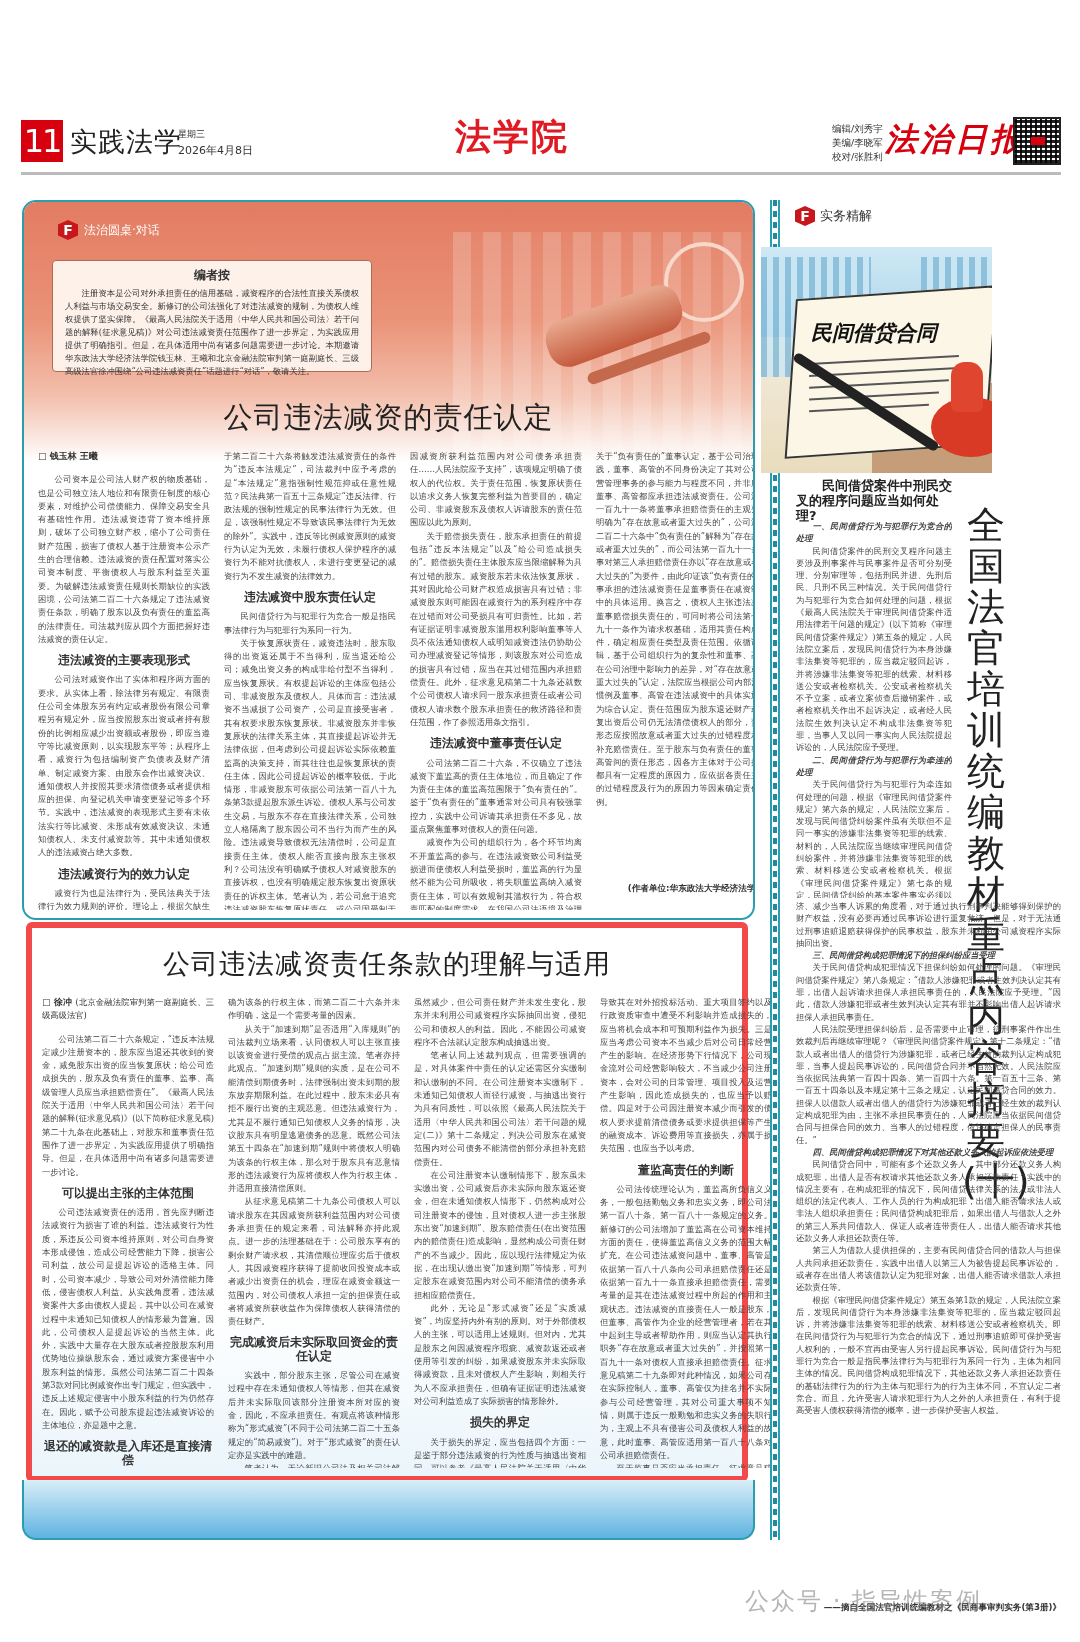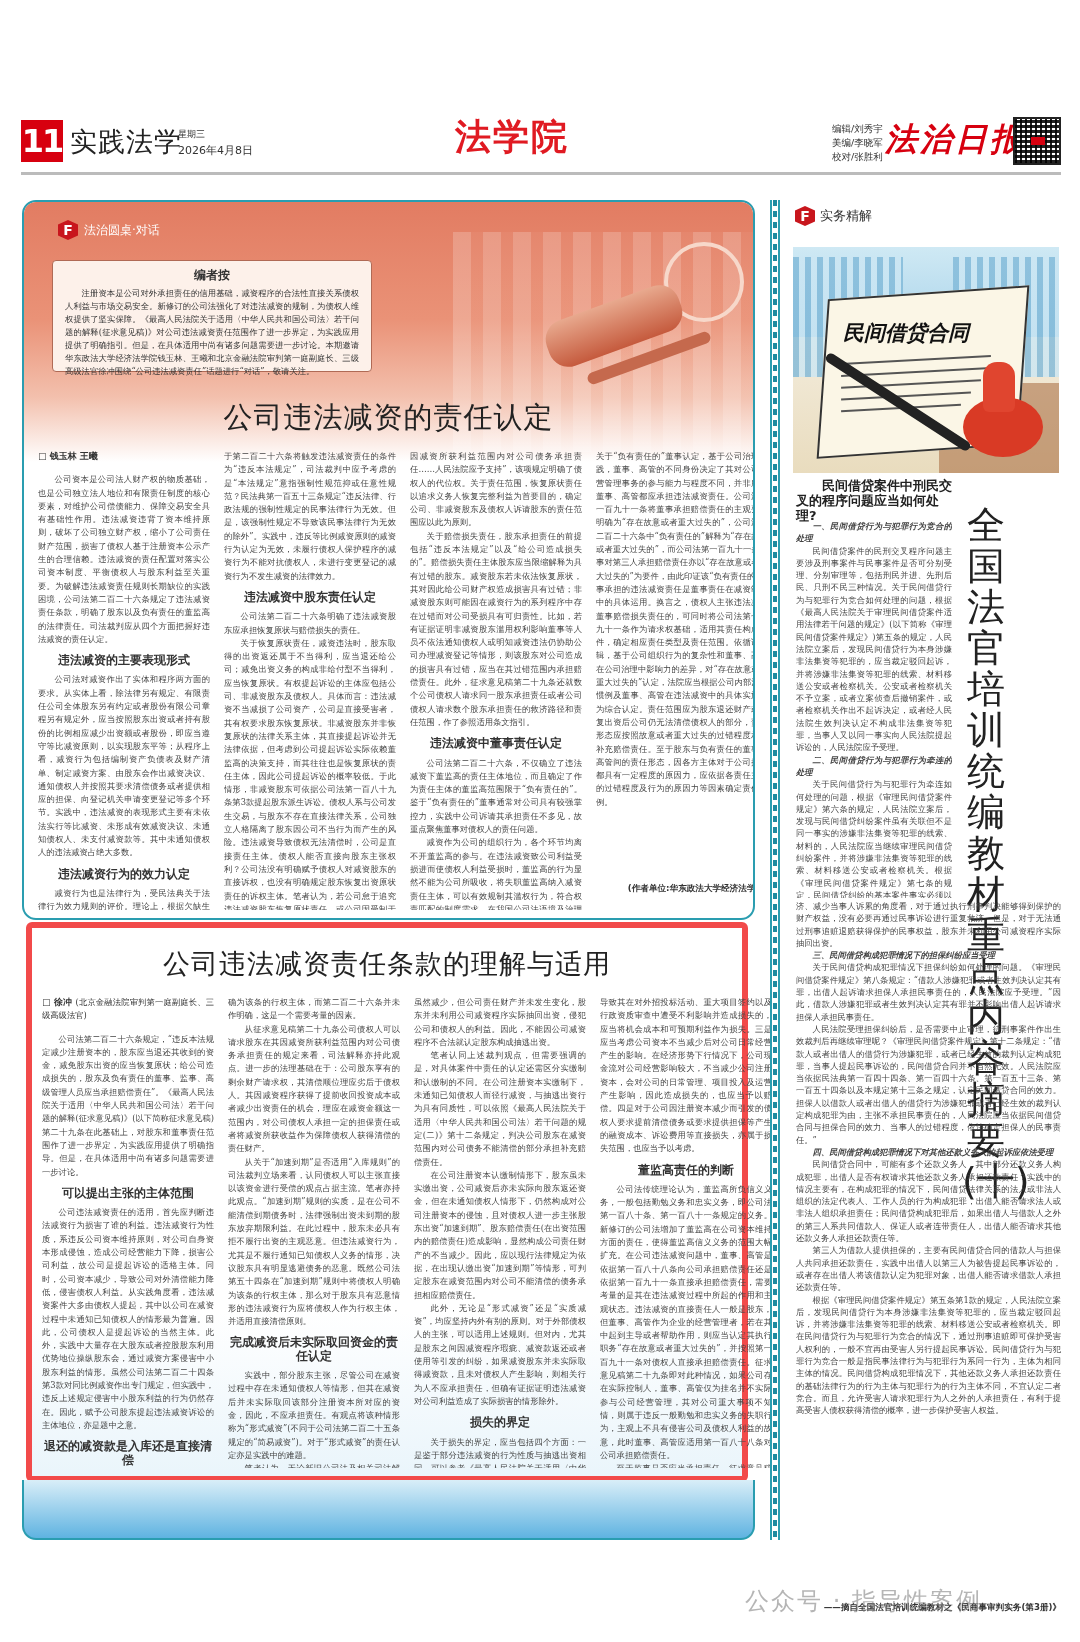--- a/index.html
+++ b/index.html
@@ -4,21 +4,21 @@
 <style>
   * { box-sizing: border-box; margin: 0; padding: 0; }
   body {
     width: 1080px; height: 1642px; background: #ffffff; position: relative; overflow: hidden;
     font-family: "DejaVu Serif", "Liberation Serif", serif; color: #333;
   }
   .abs { position: absolute; }
 
   
   .page-num { left: 21px; top: 120px; width: 42px; height: 42px; background: #d7000f; color: #fff;
-    font-family: "DejaVu Sans", sans-serif; font-weight: bold; font-size: 32px; line-height: 42px; text-align: center; letter-spacing: -2px; }
+    font-family: "DejaVu Sans", sans-serif; font-weight: normal; font-size: 32px; line-height: 42px; text-align: center; letter-spacing: -2px; }
   .section-name { left: 70px; top: 124px; font-family: "DejaVu Sans", sans-serif; font-size: 27px; color: #222; letter-spacing: 1px; }
   .date-week { left: 178px; top: 128px; font-family: "DejaVu Sans", sans-serif; font-size: 9px; color: #333; }
   .date-full { left: 178px; top: 143px; font-family: "DejaVu Sans", sans-serif; font-size: 11px; color: #333; }
   .masthead { left: 455px; top: 113px; font-family: "DejaVu Sans", sans-serif; font-weight: bold; font-size: 36px; color: #e01a22; letter-spacing: 2px; }
   .staff { left: 832px; top: 122px; font-family: "DejaVu Sans", sans-serif; font-size: 9.5px; color: #333; line-height: 14px; }
   .brand { left: 885px; top: 118px; font-family: "DejaVu Serif", serif; font-style: italic; font-weight: bold; font-size: 32px; color: #d7000f; letter-spacing: 3px; }
   .qr { left: 1013px; top: 117px; width: 48px; height: 48px; background:
       repeating-linear-gradient(0deg, #222 0 3px, #fff 3px 5px),
       repeating-linear-gradient(90deg, #222 0 2px, #fff 2px 5px);
       background-blend-mode: multiply; border: 2px solid #222; }
@@ -58,21 +58,21 @@
     background: linear-gradient(180deg,#d9eef8 0%, #5fb3e1 100%); border-radius: 0 0 14px 14px; }
 
   
   .divider { left: 770px; top: 200px; width: 10px; height: 1340px;
     border-left: 2px solid #2a9db0; border-right: 2px solid #2a9db0;
     background: repeating-linear-gradient(180deg, #1e8aa0 0 6px, #fff 6px 11px); background-size: 4px 11px; background-repeat: repeat-y; background-position: 1px 0; }
 
   
   .right-tag { left: 795px; top: 206px; display:flex; align-items:center; gap:5px; }
   .right-tag span.t { font-family:"DejaVu Sans",sans-serif; font-size:13px; color:#333; }
-  .illus { left: 793px; top: 247px; width: 266px; height: 226px; overflow:hidden;
+  .illus { left: 761px; top: 247px; width: 231px; height: 226px; overflow:hidden;
     background: linear-gradient(180deg, #cfe9f4 0%, #a9d3ea 40%, #f3ecdc 40%, #e9dcbe 100%); }
   .illus .bld { position:absolute; top: 10px; height: 120px; background: repeating-linear-gradient(90deg,#7fb8d8 0 6px,#cbe6f3 6px 12px); opacity:.8; }
   .illus .paper { position:absolute; left: 30px; top: 45px; width: 200px; height: 160px; background:#fbf6e6; transform: skewX(-8deg) rotate(-4deg); border: 2px solid #333; }
   .illus .contract-title { position:absolute; left: 50px; top: 72px; font-family:"DejaVu Sans",sans-serif; font-weight:bold; font-style:italic; font-size: 21px; color:#111; }
   .illus .line { position:absolute; left: 48px; height: 2px; background:#555; transform: rotate(-3deg); }
   .illus .pen { position:absolute; left: 20px; top: 150px; width: 170px; height: 10px; background:#222; transform: rotate(33deg); border-radius:5px; }
   .illus .stamp { position:absolute; left: 170px; top: 150px; width: 80px; height: 60px; background:#d93a25; border-radius: 50%; }
   .illus .stamp-top { position:absolute; left: 190px; top: 115px; width: 32px; height: 50px; background:#e0452f; border-radius: 14px 14px 6px 6px; }
   .illus .desk { position:absolute; right:0; bottom:0; width: 120px; height: 90px; background:#a6683c; opacity:.55; }
 
@@ -127,21 +127,21 @@
       <p class="byline">□ <span>钱玉林 王曦</span></p>
       <p>公司资本是公司法人财产权的物质基础，也是公司独立法人地位和有限责任制度的核心要素，对维护公司偿债能力、保障交易安全具有基础性作用。违法减资违背了资本维持原则，破坏了公司独立财产权，缩小了公司责任财产范围，损害了债权人基于注册资本公示产生的合理信赖。违法减资的责任配置对落实公司资本制度、平衡债权人与股东利益至关重要。为破解违法减资责任规则长期缺位的实践困境，公司法第二百二十六条规定了违法减资责任条款，明确了股东以及负有责任的董监高的法律责任。司法裁判应从四个方面把握好违法减资的责任认定。</p>
       <h5>违法减资的主要表现形式</h5>
       <p>公司法对减资作出了实体和程序两方面的要求。从实体上看，除法律另有规定、有限责任公司全体股东另有约定或者股份有限公司章程另有规定外，应当按照股东出资或者持有股份的比例相应减少出资额或者股份，即应当遵守等比减资原则，以实现股东平等；从程序上看，减资行为包括编制资产负债表及财产清单、制定减资方案、由股东会作出减资决议、通知债权人并按照其要求清偿债务或者提供相应的担保、向登记机关申请变更登记等多个环节。实践中，违法减资的表现形式主要有未依法实行等比减资、未形成有效减资决议、未通知债权人、未支付减资款等。其中未通知债权人的违法减资占绝大多数。</p>
       <h5>违法减资行为的效力认定</h5>
       <p>减资行为也是法律行为，受民法典关于法律行为效力规则的评价。理论上，根据欠缺生效要件的性质而对法律行为的效力分为无效、可撤销和效力待定三个层次。公司法第二百二十六条规定了违法减资时股东向公司承担返还财产或恢复原状的责任，从法教义学层面进行分析，该责任的前提是股东获得的此类财产性利益丧失法律依据，这意味着违法减资行为不发生相应法律效力。鉴</p>
     </div>
     <div class="col" style="height:460px;">
       <p style="text-indent:0">于第二百二十六条将触发违法减资责任的条件为“违反本法规定”，司法裁判中应予考虑的是“本法规定”意指强制性规范抑或任意性规范？民法典第一百五十三条规定“违反法律、行政法规的强制性规定的民事法律行为无效。但是，该强制性规定不导致该民事法律行为无效的除外”。实践中，违反等比例减资原则的减资行为认定为无效，未履行债权人保护程序的减资行为不能对抗债权人，未进行变更登记的减资行为不发生减资的法律效力。</p>
       <h5>违法减资中股东责任认定</h5>
-      <p>公司法第二百二十六条明确了违法减资股东应承担恢复原状与赔偿损失的责任。</p>
+      <p>民间借贷行为与犯罪行为竞合一般是指民事法律行为与犯罪行为系同一行为。</p>
       <p>关于恢复原状责任，减资违法时，股东取得的出资返还属于不当得利，应当退还给公司；减免出资义务的构成非给付型不当得利，应当恢复原状。有权提起诉讼的主体应包括公司、非减资股东及债权人。具体而言：违法减资不当减损了公司资产，公司是直接受害者，其有权要求股东恢复原状。非减资股东并非恢复原状的法律关系主体，其直接提起诉讼并无法律依据，但考虑到公司提起诉讼实际依赖董监高的决策支持，而其往往也是恢复原状的责任主体，因此公司提起诉讼的概率较低。于此情形，非减资股东可依据公司法第一百八十九条第3款提起股东派生诉讼。债权人系与公司发生交易，与股东不存在直接法律关系，公司独立人格隔离了股东因公司不当行为而产生的风险。违法减资导致债权无法清偿时，公司是直接责任主体。债权人能否直接向股东主张权利？公司法没有明确赋予债权人对减资股东的直接诉权，也没有明确规定股东恢复出资原状责任的诉权主体。笔者认为，若公司怠于追究违法减资股东恢复原状责任，或公司因受制于控制股东而导致追责不能时，应当允许债权人依据民法典第五百三十五条提起代位权诉讼实现自身权益救济。事实上，《最高人民法院关于适用〈中华人民共和国公司法〉若干问题的解释(征求意见稿)》(以下简称征求意见稿)第二十九条规定，“公司违反公司法规定减少注册资本，权利受到侵害的公司债权人请求股东在其</p>
     </div>
     <div class="col" style="height:460px;">
       <p style="text-indent:0">因减资所获利益范围内对公司债务承担责任……人民法院应予支持”，该项规定明确了债权人的代位权。关于责任范围，恢复原状责任以追求义务人恢复完整利益为首要目的，确定公司、非减资股东及债权人诉请股东的责任范围应以此为原则。</p>
       <p>关于赔偿损失责任，股东承担责任的前提包括“违反本法规定”以及“给公司造成损失的”。赔偿损失责任主体股东应当限缩解释为具有过错的股东。减资股东若未依法恢复原状，其对因此给公司财产权造成损害具有过错；非减资股东则可能因在减资行为的系列程序中存在过错而对公司受损具有可归责性。比如，若有证据证明非减资股东滥用权利影响董事等人员不依法通知债权人或明知减资违法仍协助公司办理减资登记等情形，则该股东对公司造成的损害具有过错，应当在其过错范围内承担赔偿责任。此外，征求意见稿第二十九条还就数个公司债权人请求同一股东承担责任或者公司债权人请求数个股东承担责任的救济路径和责任范围，作了参照适用条文指引。</p>
       <h5>违法减资中董事责任认定</h5>
       <p>公司法第二百二十六条，不仅确立了违法减资下董监高的责任主体地位，而且确定了作为责任主体的董监高范围限于“负有责任的”。鉴于“负有责任的”董事通常对公司具有较强掌控力，实践中公司诉请其承担责任不多见，故重点聚焦董事对债权人的责任问题。</p>
       <p>减资作为公司的组织行为，各个环节均离不开董监高的参与。在违法减资致公司利益受损进而使债权人利益受损时，董监高的行为显然不能为公司所吸收，将失职董监高纳入减资责任主体，可以有效规制其滥权行为，符合权责匹配的制度需求。在我国公司法语境及治理实践中，减资方案往往由经理层为代表的管理层提出，在董事会审议后制订减资方案，股东会仅就减资方案进行表决决议，就实践中引发大量纠纷的债权人保护程序而</p>
     </div>
     <div class="col" style="height:460px;">
@@ -157,22 +157,22 @@
     <div class="col" style="height:472px;">
       <p class="byline">□ <span>徐冲</span> <span class="aff">(北京金融法院审判第一庭副庭长、三级高级法官)</span></p>
       <p>公司法第二百二十六条规定，“违反本法规定减少注册资本的，股东应当退还其收到的资金，减免股东出资的应当恢复原状；给公司造成损失的，股东及负有责任的董事、监事、高级管理人员应当承担赔偿责任”。《最高人民法院关于适用〈中华人民共和国公司法〉若干问题的解释(征求意见稿)》(以下简称征求意见稿)第二十九条在此基础上，对股东和董事责任范围作了进一步界定，为实践应用提供了明确指导。但是，在具体适用中尚有诸多问题需要进一步讨论。</p>
       <h5>可以提出主张的主体范围</h5>
       <p>公司违法减资责任的适用，首先应判断违法减资行为损害了谁的利益。违法减资行为性质，系违反公司资本维持原则，对公司自身资本形成侵蚀，造成公司经营能力下降，损害公司利益，故公司是提起诉讼的适格主体。同时，公司资本减少，导致公司对外清偿能力降低，侵害债权人利益。从实践角度看，违法减资案件大多由债权人提起，其中以公司在减资过程中未通知已知债权人的情形最为普遍。因此，公司债权人是提起诉讼的当然主体。此外，实践中大量存在大股东或者控股股东利用优势地位操纵股东会，通过减资方案侵害中小股东利益的情形。虽然公司法第二百二十四条第3款对同比例减资作出专门规定，但实践中，违反上述规定侵害中小股东利益的行为仍然存在。因此，赋予公司股东提起违法减资诉讼的主体地位，亦是题中之意。</p>
       <h5>退还的减资款是入库还是直接清偿</h5>
 
     </div>
     <div class="col" style="height:472px;">
       <p style="text-indent:0">确为该条的行权主体，而第二百二十六条并未作明确，这是一个需要考量的因素。</p>
+      <p>从关于“加速到期”是否适用“入库规则”的司法裁判立场来看，认同债权人可以主张直接以该资金进行受偿的观点占据主流。笔者亦持此观点。“加速到期”规则的实质，是在公司不能清偿到期债务时，法律强制出资未到期的股东放弃期限利益。在此过程中，股东未必具有拒不履行出资的主观恶意。但违法减资行为，尤其是不履行通知已知债权人义务的情形，决议股东具有明显逃避债务的恶意。既然公司法第五十四条在“加速到期”规则中将债权人明确为该条的行权主体，那么对于股东具有恶意情形的违法减资行为应将债权人作为行权主体，并适用直接清偿原则。</p>
       <p>从征求意见稿第二十九条公司债权人可以请求股东在其因减资所获利益范围内对公司债务承担责任的规定来看，司法解释亦持此观点。进一步的法理基础在于：公司股东享有的剩余财产请求权，其清偿顺位理应劣后于债权人。其因减资程序获得了提前收回投资成本或者减少出资责任的机会，理应在减资金额这一范围内，对公司债权人承担一定的担保责任或者将减资所获收益作为保障债权人获得清偿的责任财产。</p>
-      <p>从关于“加速到期”是否适用“入库规则”的司法裁判立场来看，认同债权人可以主张直接以该资金进行受偿的观点占据主流。笔者亦持此观点。“加速到期”规则的实质，是在公司不能清偿到期债务时，法律强制出资未到期的股东放弃期限利益。在此过程中，股东未必具有拒不履行出资的主观恶意。但违法减资行为，尤其是不履行通知已知债权人义务的情形，决议股东具有明显逃避债务的恶意。既然公司法第五十四条在“加速到期”规则中将债权人明确为该条的行权主体，那么对于股东具有恶意情形的违法减资行为应将债权人作为行权主体，并适用直接清偿原则。</p>
       <h5>完成减资后未实际取回资金的责任认定</h5>
       <p>实践中，部分股东主张，尽管公司在减资过程中存在未通知债权人等情形，但其在减资后并未实际取回该部分注册资本所对应的资金，因此，不应承担责任。有观点将该种情形称为“形式减资”(不同于公司法第二百二十五条规定的“简易减资”)。对于“形式减资”的责任认定亦是实践中的难题。</p>
       <p>笔者认为，无论新旧公司法及相关司法解释，均未就减资作实质与形式的区分，但确有裁判观点对公司减资后股东未实际取回该部分注册资本所对应的资金的，认为无需向债权人承担责任。司法解释的规定亦将“因减资所获利益”作为股东承担责任的范围。</p>
     </div>
     <div class="col" style="height:472px;">
       <p style="text-indent:0">虽然减少，但公司责任财产并未发生变化，股东并未利用公司减资程序实际抽回出资，侵犯公司和债权人的利益。因此，不能因公司减资程序不合法就认定股东构成抽逃出资。</p>
       <p>笔者认同上述裁判观点，但需要强调的是，对具体案件中责任的认定还需区分实缴制和认缴制的不同。在公司注册资本实缴制下，未通知已知债权人而径行减资，与抽逃出资行为具有同质性，可以依照《最高人民法院关于适用〈中华人民共和国公司法〉若干问题的规定(二)》第十二条规定，判决公司股东在减资范围内对公司债务不能清偿的部分承担补充赔偿责任。</p>
       <p>在公司注册资本认缴制情形下，股东虽未实缴出资，公司减资后亦未实际向股东返还资金，但在未通知债权人情形下，仍然构成对公司注册资本的侵蚀，且对债权人进一步主张股东出资“加速到期”、股东赔偿责任(在出资范围内的赔偿责任)造成影响，显然构成公司责任财产的不当减少。因此，应以现行法律规定为依据，在出现认缴出资“加速到期”等情形，可判定股东在减资范围内对公司不能清偿的债务承担相应赔偿责任。</p>
       <p>此外，无论是“形式减资”还是“实质减资”，均应坚持内外有别的原则。对于外部债权人的主张，可以适用上述规则。但对内，尤其是股东之间因减资程序瑕疵、减资款返还或者使用等引发的纠纷，如果减资股东并未实际取得减资款，且未对债权人产生影响，则相关行为人不应承担责任，但确有证据证明违法减资对公司利益造成了实际损害的情形除外。</p>
       <h5>损失的界定</h5>

